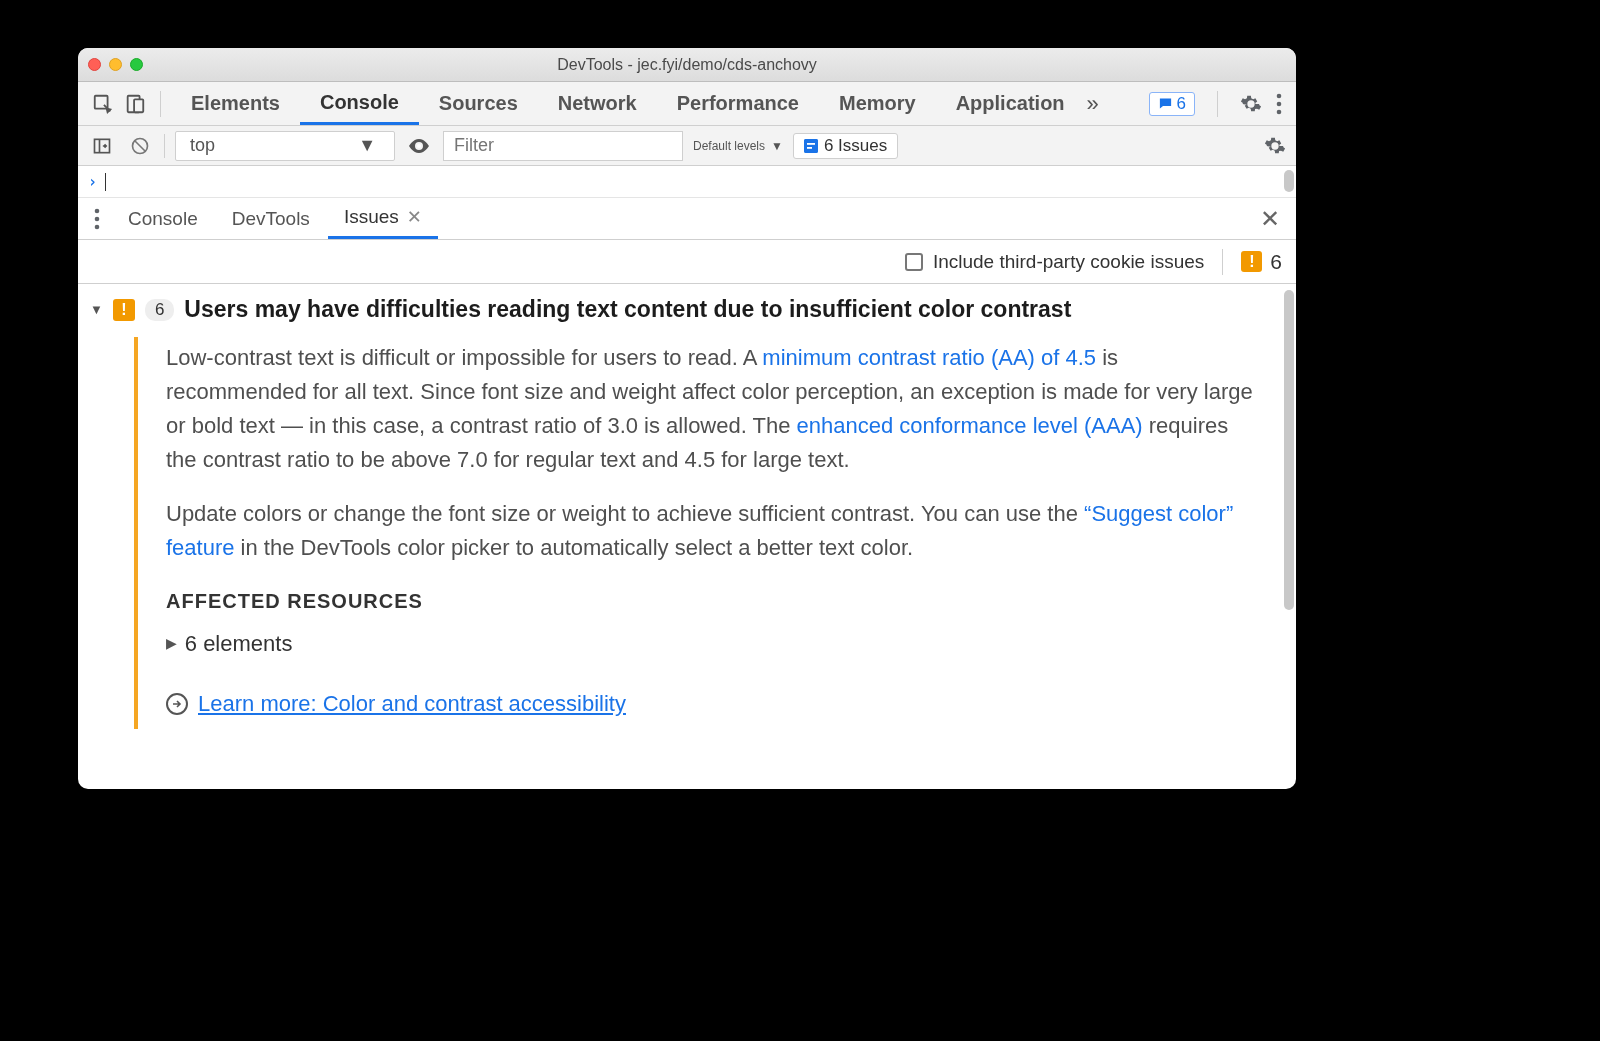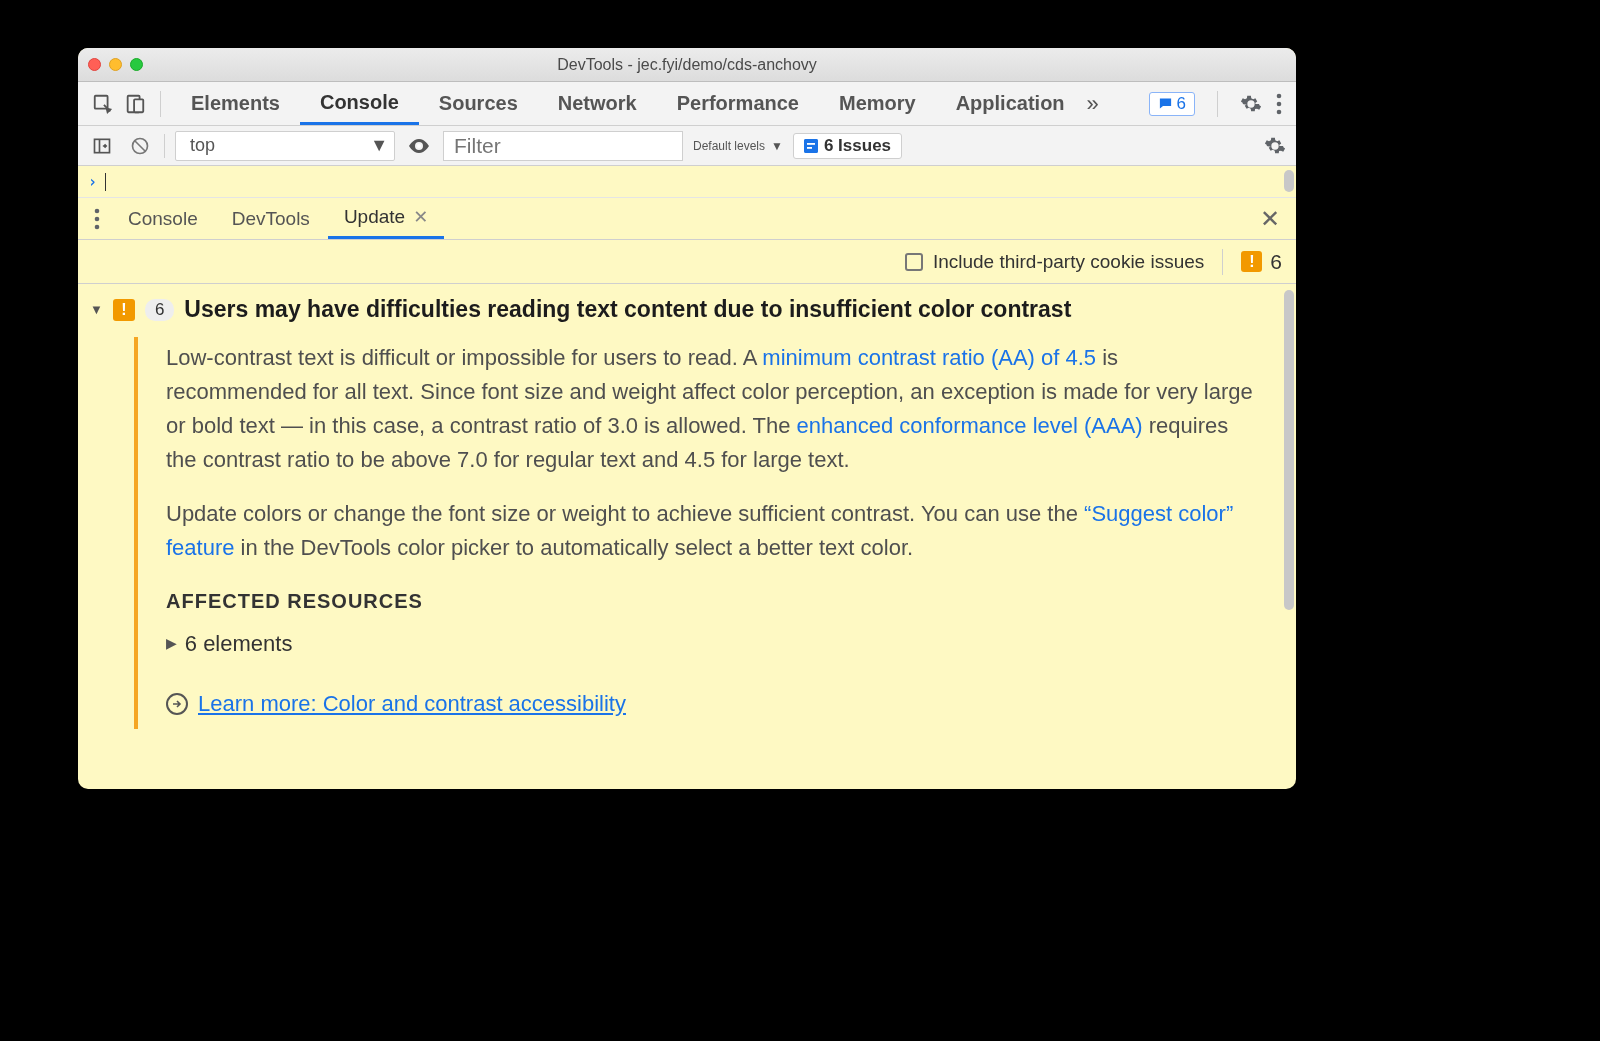--- a/index.html
+++ b/index.html
@@ -11,21 +11,21 @@
     display: flex;
     align-items: flex-start;
     justify-content: flex-start;
   }
   .window {
     position: absolute;
     left: 78px;
     top: 48px;
     width: 1218px;
     height: 741px;
-    background: #fef9c3;
+    background: #ffffff;
     border-radius: 10px;
     box-shadow: 0 20px 60px rgba(0,0,0,0.5);
     overflow: hidden;
     display: flex;
     flex-direction: column;
   }
   
   .titlebar {
     height: 34px;
     background: linear-gradient(#ececec, #dcdcdc);
@@ -95,36 +95,36 @@
     align-items:center;
     padding:0 10px;
     gap:10px;
     color:#555;
   }
   .toolbar2 .iconbox { width:28px; height:28px; display:flex; align-items:center; justify-content:center; cursor:pointer; }
   .toolbar2 .vdiv { width:1px; height:24px; background:#cfcfcf; }
   .context-select {
     display:flex; align-items:center; gap:8px;
     border:1px solid #cfcfcf; background:#fff;
-    height:30px; padding:0 6px 0 14px; border-radius:2px;
+    height:30px; padding:0 18px 0 14px; border-radius:2px;
     font-size:18px; color:#555; min-width:220px;
     justify-content:space-between; cursor:pointer;
   }
   .eye-icon { cursor:pointer; }
   .filter-input {
     border:1px solid #cfcfcf; background:#fff; height:30px;
-    padding:0 10px; font-size:21px; color:#333; width:240px;
+    padding:0 10px; font-size:18px; color:#333; width:240px;
   }
   .level-select {
     font-size:12px; color:#555; display:flex; gap:6px; align-items:center; cursor:pointer;
   }
   .issues-chip {
     display:flex; align-items:center; gap:6px; background:#fff;
     border:1px solid #cfcfcf; border-radius:3px; padding:2px 10px;
-    font-size:17px; color:#333; cursor:pointer;font-weight:bold;
+    font-size:17px; color:#333; cursor:pointer;
   }
   .issues-chip .sq { width:14px; height:14px; background:#1a73e8; border-radius:2px; display:inline-block; position:relative; }
   .toolbar2 .spacer { flex:1; }
   
   .prompt-row {
     height:32px; display:flex; align-items:center; padding:0 10px;
     border-bottom:1px solid #e5e5e5; font-family: Menlo, Consolas, monospace;
     font-size:15px; color:#1a73e8; gap:8px; position:relative;
   }
   .prompt-row .caret { color:#1a73e8; font-weight:bold; }
@@ -322,21 +322,21 @@
           <circle cx="3" cy="19" r="2.3" fill="#5f6368"></circle>
         </svg>
     </div>
     <div class="drawer-tab">
         <span>Console</span>
       </div>
     <div class="drawer-tab">
         <span>DevTools</span>
       </div>
     <div class="drawer-tab active">
-      <span>Update</span>
+      <span>Issues</span>
       <span class="close-x">✕</span>
     </div>
     <div class="spacer"></div>
     <div class="close-drawer">✕</div>
   </div>
 
   <div class="drawer-toolbar">
     <label class="checkbox-row">
       <span class="checkbox-box"></span>
       <span>Include third-party cookie issues</span>

